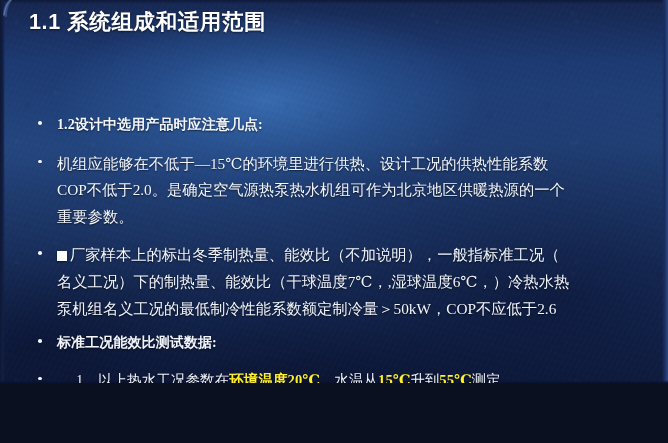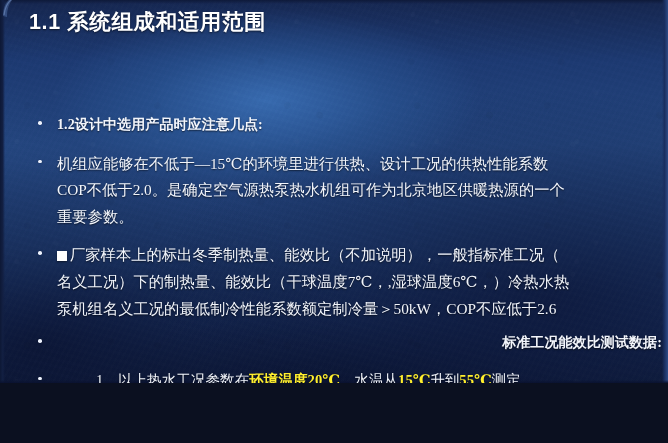--- a/index.html
+++ b/index.html
@@ -116,23 +116,23 @@
   }
   .btxt.bold { font-weight: bold; font-size: 14px; letter-spacing: .1px; }
 
   
   #bullet-0 { margin-bottom: 12px; }
   #bullet-0 .dot { top: 9px; }
   #bullet-1 { margin-bottom: 6px; }
   #bullet-1 .btxt { font-size: 15.6px; }
   #bullet-2 { margin-bottom: 12px; }
   #bullet-3 { margin-bottom: 8px; }
-  #bullet-4 { margin-bottom: 10px; text-align: right; }
+  #bullet-4 { margin-bottom: 10px; }
   #bullet-4 .dot { top: 9px; }
-  #bullet-5 { padding-left: 96px; }
+  #bullet-5 { padding-left: 76px; }
   #bullet-5 .dot { left: 38px; top: 10px; }
   #bullet-5 .btxt { font-size: 14.6px; }
 
   .sq {
     display: inline-block;
     width: 10px;
     height: 10px;
     background: #ffffff;
     margin-right: 3px;
     vertical-align: -1px;

